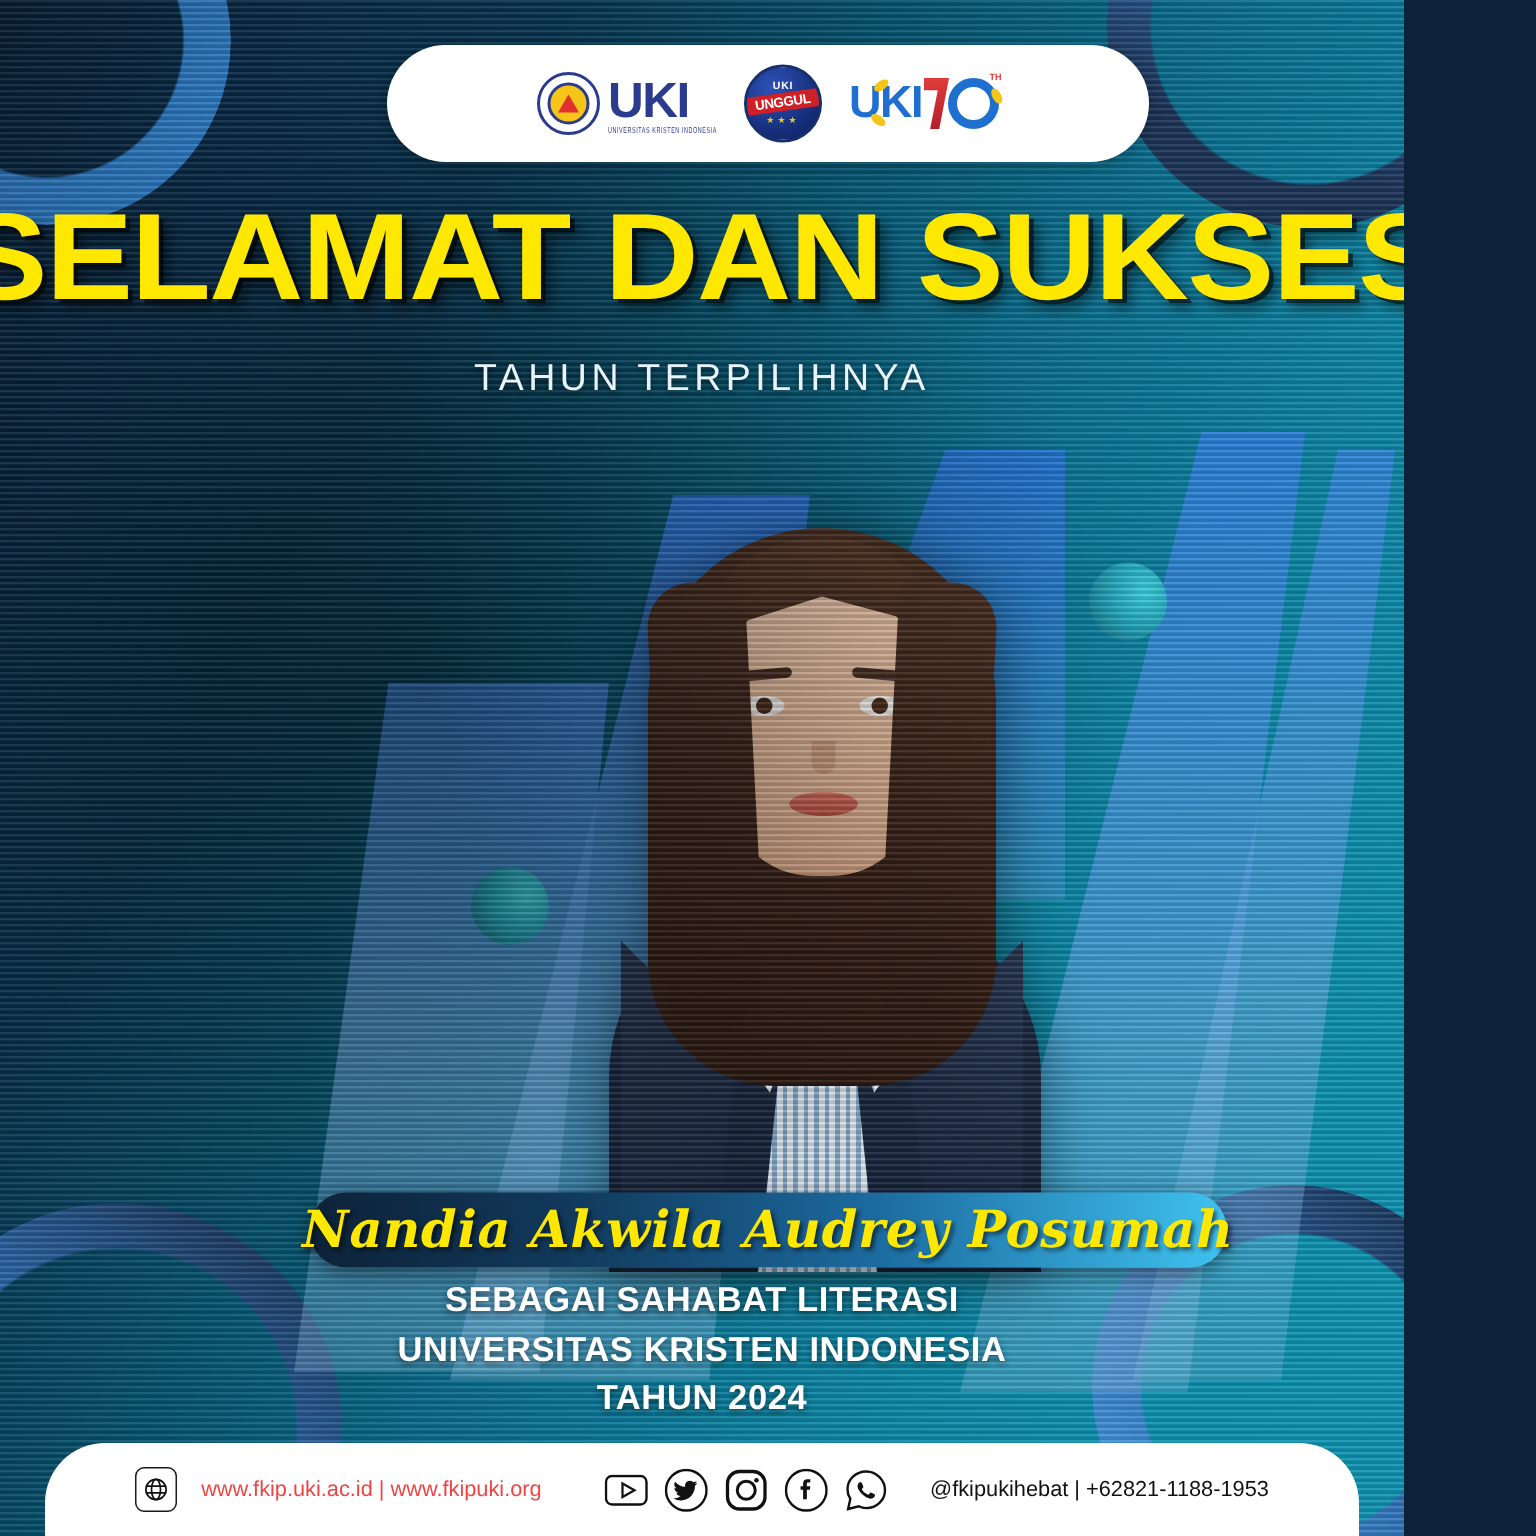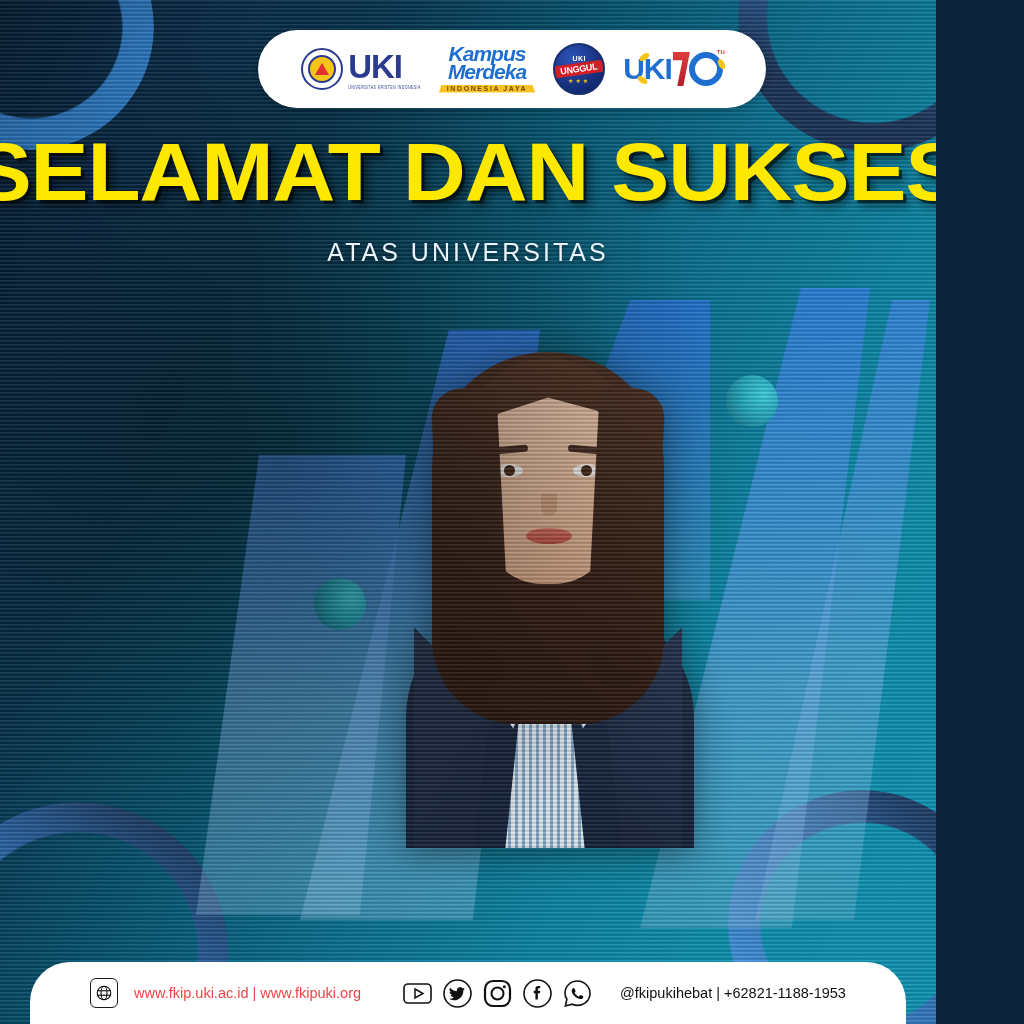--- a/index.html
+++ b/index.html
@@ -343,48 +343,51 @@
         <div class="inner">
             <div class="tri"></div>
           </div>
       </div>
       <div>
         <div class="uki-word">UKI</div>
         <div class="uki-sub">UNIVERSITAS KRISTEN INDONESIA</div>
       </div>
     </div>
 
-    <div class="logo km">
-      <div class="km-1">Kampus</div>
-      <div class="km-2">Merdeka</div>
-      <div class="km-3">INDONESIA JAYA</div>
-    </div>
 
     <div class="unggul">
       <div class="u-top">UKI</div>
       <div class="u-band">UNGGUL</div>
       <div class="u-stars">★★★</div>
     </div>
 
     <div class="logo anniv">
       <div class="a-word">UKI</div>
       <div class="a-seven"></div>
       <div class="a-zero"></div>
       <div class="a-leaf l1"></div>
       <div class="a-leaf l2"></div>
       <div class="a-leaf l3"></div>
       <div class="a-tm">TH</div>
     </div>
 
   </div>
 
   <div class="headline">SELAMAT DAN SUKSES</div>
-  <div class="subhead">ATAS UNIVERSITAS</div>
-
-
+  <div class="subhead">TAHUN TERPILIHNYA</div>
+
+  <div class="name-banner">
+    <span class="name-text">Nandia Akwila Audrey Posumah</span>
+  </div>
+
+  <div class="role-block">
+    <div>SEBAGAI SAHABAT LITERASI</div>
+    <div>UNIVERSITAS KRISTEN INDONESIA</div>
+    <div>TAHUN 2024</div>
+  </div>
 
   <div class="footer">
 
     <div class="f-icon-box">
       <svg width="18" height="18" viewBox="0 0 24 24" fill="none" stroke="#111" stroke-width="1.5">
         <circle cx="12" cy="12" r="9"></circle>
         <ellipse cx="12" cy="12" rx="4" ry="9"></ellipse>
         <line x1="3" y1="9" x2="21" y2="9"></line>
         <line x1="3" y1="15" x2="21" y2="15"></line>
       </svg>

